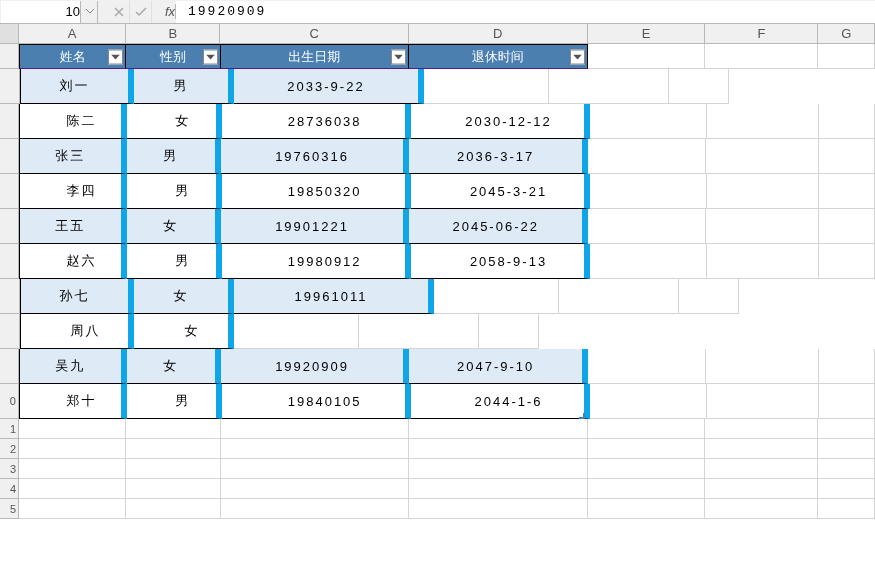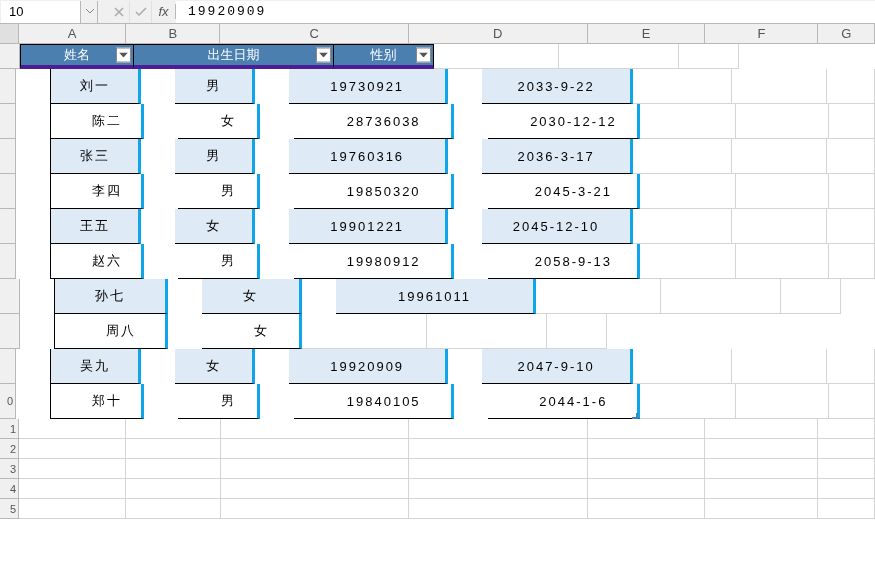--- a/index.html
+++ b/index.html
@@ -22,20 +22,21 @@
     }
     .name-box {
       width: 80px;
       height: 22px;
       border-right: 1px solid #b8b8b8;
       display: flex;
       align-items: center;
       padding-left: 8px;
       background: #fff;
       margin: 0 1px;
+      justify-content: flex-end;
     }
     .name-box-dd {
       width: 16px;
       height: 22px;
       border-right: 1px solid #b8b8b8;
       display: flex;
       align-items: center;
       justify-content: center;
     }
     .fb-btn {
@@ -45,21 +46,21 @@
       align-items: center;
       justify-content: center;
       color: #888;
       border-right: 1px solid #e0e0e0;
     }
     .fb-btn.check { color: #888; }
     .fx-label {
       width: 24px;
       display: flex;
       align-items: center;
-      justify-content: center;
+      justify-content: flex-end;
       font-style: italic;
       border-right: 1px solid #b8b8b8;
       color: #555;
     }
     .formula-input {
       flex: 1;
       padding-left: 12px;
       letter-spacing: 2px;
       font-family: "Courier New", monospace;
       background: #fff;
@@ -129,31 +130,30 @@
     .w-d { width: 190px; }
     .w-e { width: 125px; }
     .w-f { width: 120px; }
     .w-g { width: 60px; }
     
     
     .tbl-header {
       background: #4a7fb0;
       color: #fff;
       border-right: 1px solid #000;
-      border-bottom: 4px solid #4c1d95;
+      border-bottom: 1px solid #4c1d95;
       position: relative;
       text-align: right;
     }
     .tbl-header.first { border-left: 1px solid #000; }
     .tbl-top { border-top: 1px solid #000; }
     .tbl-cell {
-      border-right: 3px solid #0ea5e9;
+      border-right: 6px solid #0ea5e9;
       border-bottom: 1px solid #000;
       letter-spacing: 2px;
-      margin-left: 34px;
     }
     .tbl-cell.first { border-left: 1px solid #000; }
     .band-odd { background: #deeaf6; }
     .band-even { background: #fff; padding-left: 22px; }
     
     .filter-btn {
       position: absolute;
       right: 2px;
       top: 50%;
       transform: translateY(-50%);
@@ -229,51 +229,56 @@
       <div class="row headerrow">
         <div class="row-h" style="height:25px"></div>
         <div class="cell w-a tbl-header tbl-top first">
           <span>姓名</span>
           <div class="filter-btn">
             <svg width="9" height="5">
               <path d="M0 0 L4.5 5 L9 0 Z" fill="#555"></path>
             </svg>
           </div>
         </div>
+        <div class="cell w-b tbl-header tbl-top">
+          <span>性别</span>
+          <div class="filter-btn">
+            <svg width="9" height="5">
+              <path d="M0 0 L4.5 5 L9 0 Z" fill="#555"></path>
+            </svg>
+          </div>
+        </div>
         <div class="cell w-c tbl-header tbl-top">
           <span>出生日期</span>
           <div class="filter-btn">
             <svg width="9" height="5">
               <path d="M0 0 L4.5 5 L9 0 Z" fill="#555"></path>
             </svg>
           </div>
         </div>
-        <div class="cell w-b tbl-header tbl-top">
-          <span>性别</span>
+        <div class="cell w-d tbl-header tbl-top">
+          <span>退休时间</span>
           <div class="filter-btn">
             <svg width="9" height="5">
               <path d="M0 0 L4.5 5 L9 0 Z" fill="#555"></path>
             </svg>
           </div>
         </div>
         <div class="cell w-e"></div>
         <div class="cell w-f"></div>
         <div class="cell w-g"></div>
       </div>
       <div class="row">
         <div class="row-h" style="height:35px"></div>
         <div class="cell w-a tbl-cell band-odd first">
           <span>刘一</span>
         </div>
         <div class="cell w-b tbl-cell band-odd">
           <span>男</span>
         </div>
-        <div class="cell w-c tbl-cell band-odd">
-          <span>19730921</span>
-        </div>
         <div class="cell w-d tbl-cell band-odd">
           <span>2033-9-22</span>
         </div>
         <div class="cell w-e"></div>
         <div class="cell w-f"></div>
         <div class="cell w-g"></div>
       </div>
       <div class="row">
         <div class="row-h" style="height:35px"></div>
         <div class="cell w-a tbl-cell band-even first">
@@ -333,21 +338,21 @@
         <div class="cell w-a tbl-cell band-odd first">
           <span>王五</span>
         </div>
         <div class="cell w-b tbl-cell band-odd">
           <span>女</span>
         </div>
         <div class="cell w-c tbl-cell band-odd">
           <span>19901221</span>
         </div>
         <div class="cell w-d tbl-cell band-odd">
-          <span>2045-12-10</span>
+          <span>2045-06-22</span>
         </div>
         <div class="cell w-e"></div>
         <div class="cell w-f"></div>
         <div class="cell w-g"></div>
       </div>
       <div class="row">
         <div class="row-h" style="height:35px"></div>
         <div class="cell w-a tbl-cell band-even first">
           <span>赵六</span>
         </div>

